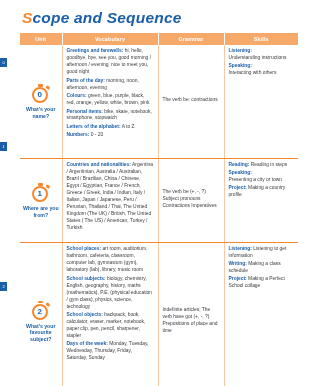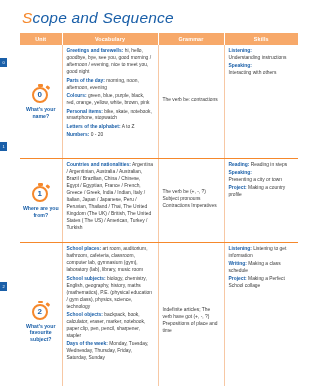--- a/index.html
+++ b/index.html
@@ -17,21 +17,21 @@
   .page {
     position: relative;
     width: 298px;
     height: 386px;
     box-sizing: border-box;
     padding: 9px 0 0 0;
   }
   
   .title {
     font-size: 15.5px;
-    font-weight: normal;
+    font-weight: bold;
     font-style: italic;
     letter-spacing: 0.2px;
     margin: 0 0 6px 22px;
     color: #1a5fa8;
     white-space: nowrap;
   }
   .title .cap {
     color: #f5882c;
   }
   

